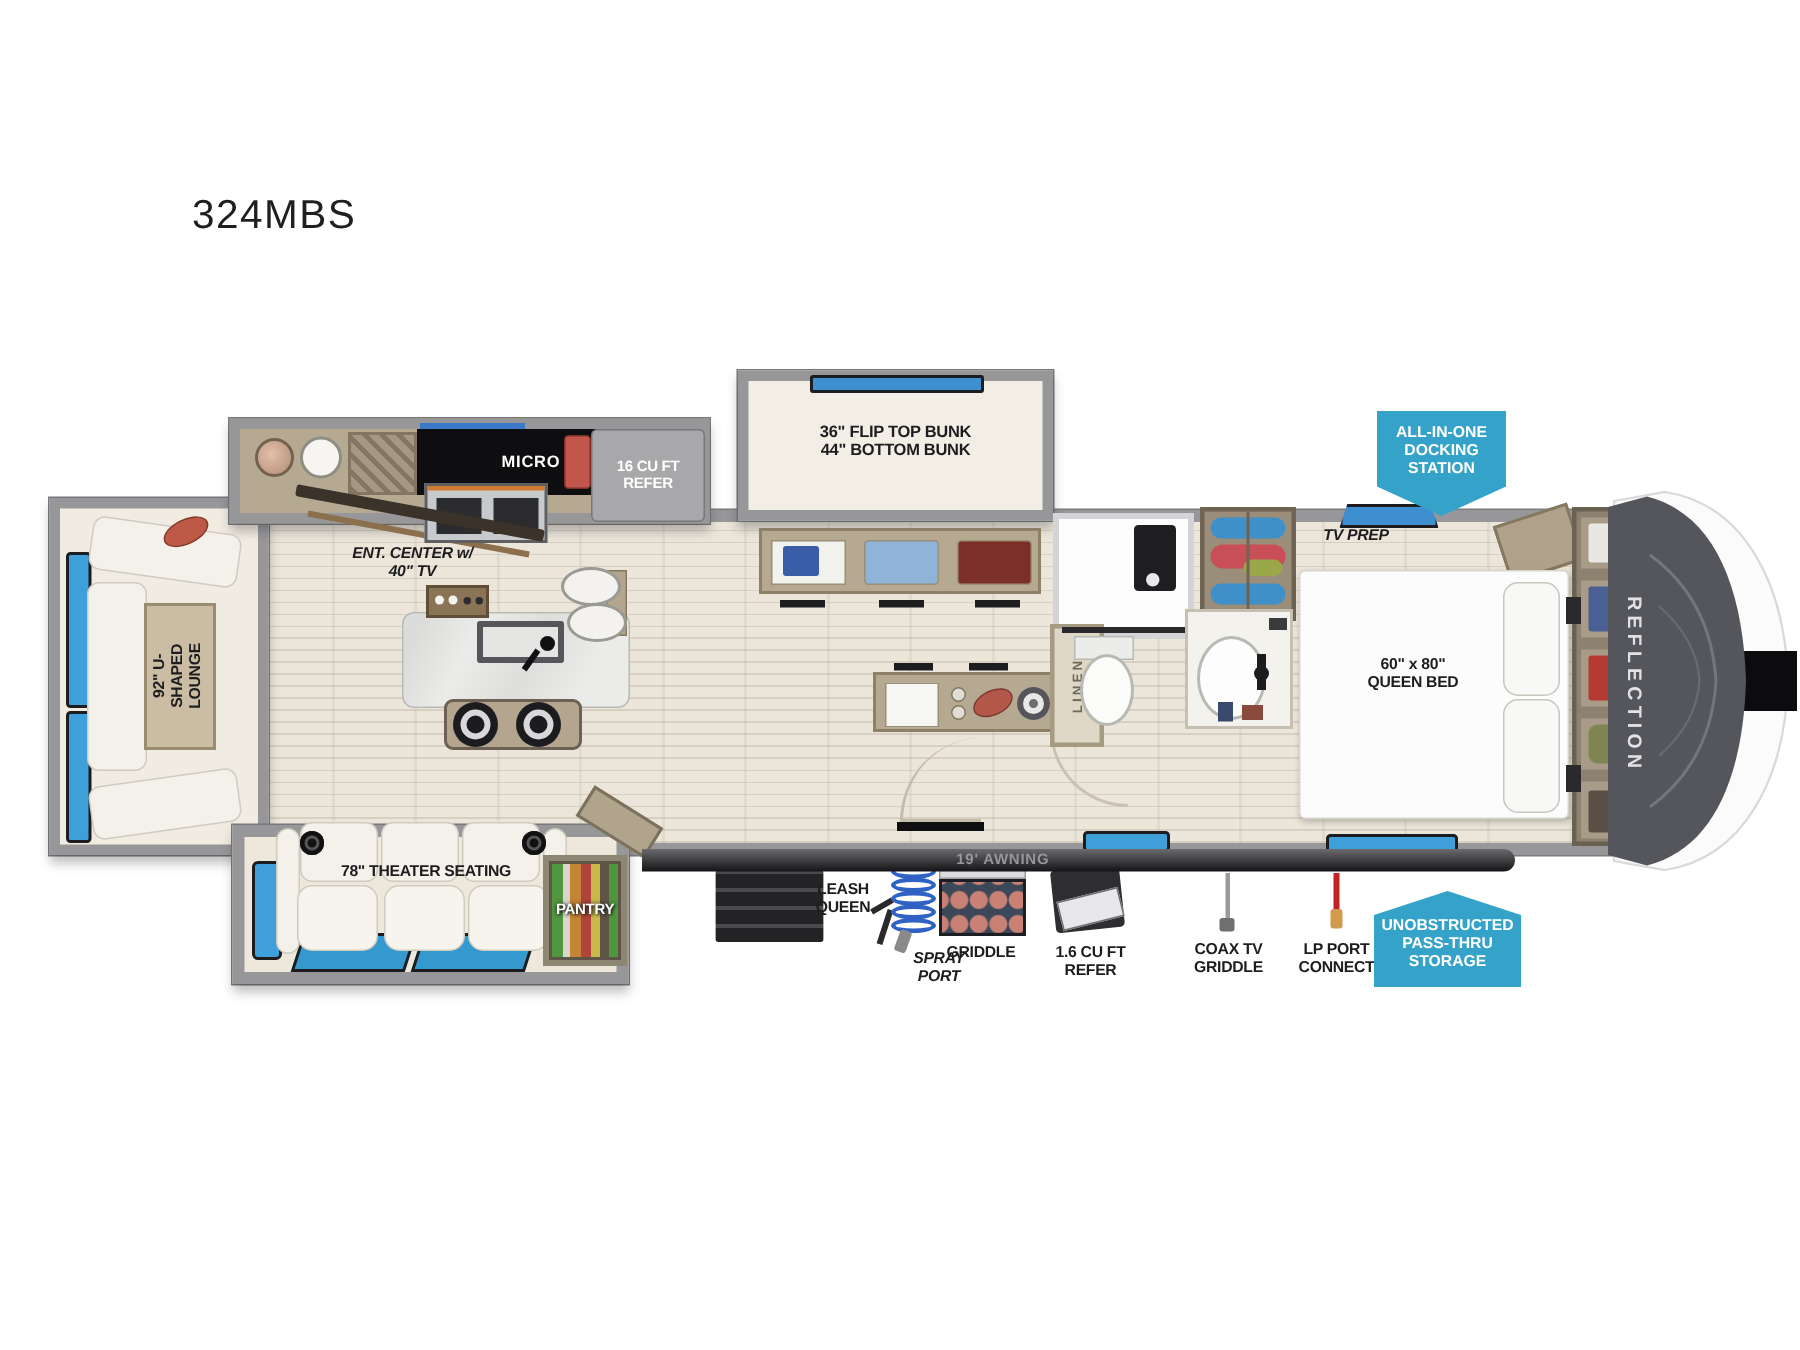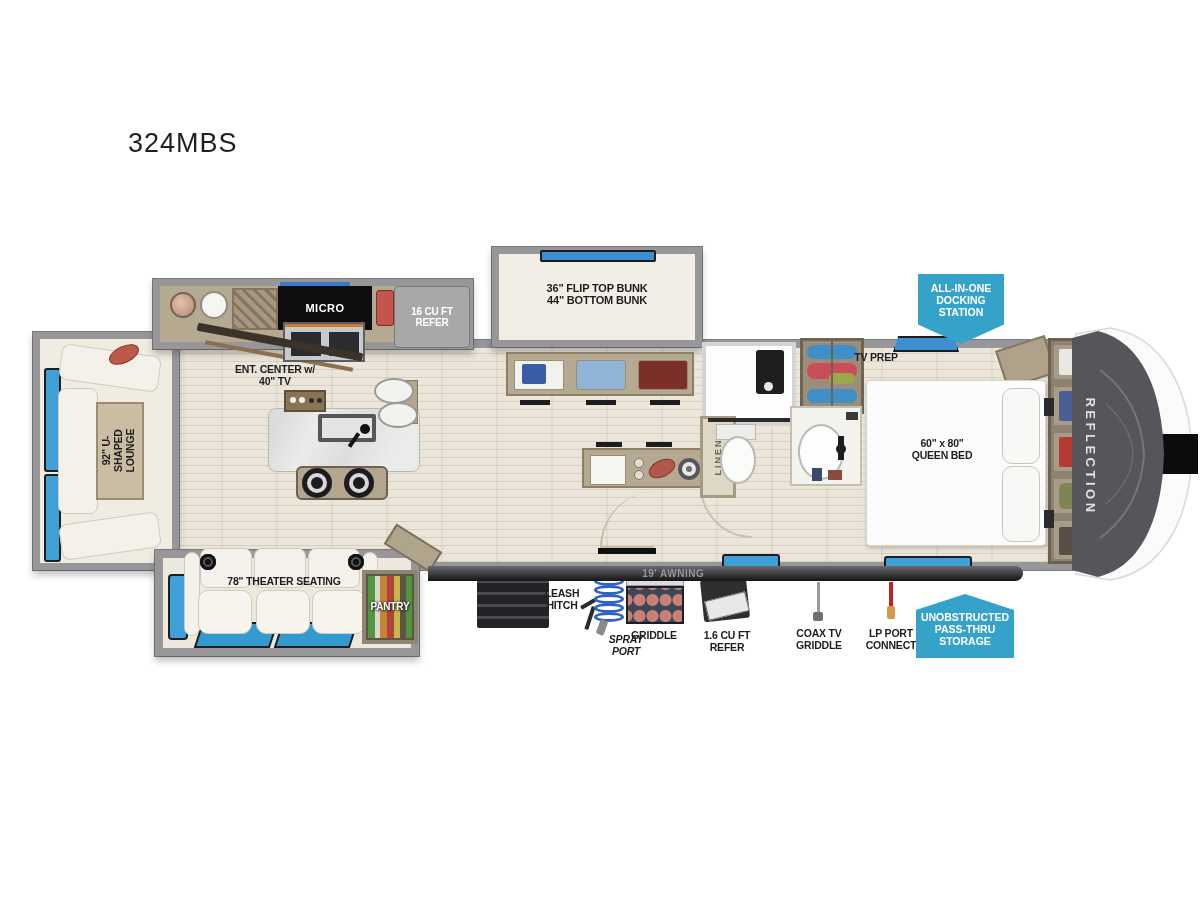--- a/index.html
+++ b/index.html
@@ -44,38 +44,38 @@
   <div class="abs flexc" style="left:84px;top:398px;width:70px;height:106px;z-index:4;">
     <span class="lbl vtext">92" U-SHAPED
 LOUNGE</span>
   </div>
 
   <div class="abs slide counter" style="left:153px;top:279px;width:320px;height:70px;z-index:2;"></div>
   <div class="abs" style="left:170px;top:292px;width:22px;height:22px;border-radius:50%;background:radial-gradient(circle at 40% 40%, #e4c1ac, #b08a73);border:2px solid #73624f;z-index:3;"></div>
   <div class="abs" style="left:200px;top:291px;width:24px;height:24px;border-radius:50%;background:#f6f5f1;border:2px solid #8d8d84;z-index:3;"></div>
   <div class="abs" style="left:232px;top:288px;width:46px;height:42px;background:#a59781;background-image:repeating-linear-gradient(45deg, rgba(70,58,40,.35) 0 3px, rgba(0,0,0,0) 3px 8px);border:2px solid #83755f;box-sizing:border-box;z-index:3;"></div>
   <div class="abs" style="left:280px;top:282px;width:70px;height:5px;background:#3a78c8;z-index:3;"></div>
-  <div class="abs flexc" style="left:278px;top:286px;width:94px;height:44px;background:#0e0e10;z-index:3;">
+  <div class="abs flexc" style="left:278px;top:286px;width:94px;height:44px;background:#0e0e10;z-index:3;padding-left:29px;">
     <span class="lbl lbl-white" style="font-size:11px;letter-spacing:.5px;">MICRO</span>
   </div>
   <div class="abs" style="left:376px;top:290px;width:16px;height:34px;background:#c2554c;border-radius:3px;border:1px solid #7e2f27;z-index:3;"></div>
   <div class="abs flexc" style="left:394px;top:286px;width:74px;height:60px;background:#a8a8ab;border:1px solid #77777a;border-radius:4px;z-index:3;">
     <span class="lbl lbl-white" style="font-size:10px;">16 CU FT
 REFER</span>
   </div>
 
   <div class="abs" style="left:283px;top:322px;width:82px;height:40px;background:#c7cacc;border:2px solid #5f5f62;box-sizing:border-box;z-index:3;">
     <div style="position:absolute;left:0;top:0;width:100%;height:3px;background:#cf7a2e;"></div>
     <div style="position:absolute;left:6px;top:8px;width:30px;height:24px;background:#2c2c2e;"></div>
     <div style="position:absolute;left:44px;top:8px;width:30px;height:24px;background:#2c2c2e;"></div>
   </div>
 
   <div class="abs" style="left:196px;top:338px;width:168px;height:8px;background:#3b332a;transform:rotate(10.5deg);border-radius:2px;z-index:3;"></div>
   <div class="abs" style="left:204px;top:354px;width:150px;height:4px;background:#8c6f4c;transform:rotate(10.5deg);z-index:2;"></div>
-  <div class="abs lbl" style="left:200px;top:364px;width:150px;z-index:4;">ENT. CENTER w/
+  <div class="abs lbl" style="left:200px;top:364px;width:150px;z-index:4;font-style:italic;">ENT. CENTER w/
 40" TV</div>
 
   <div class="abs" style="left:268px;top:408px;width:150px;height:62px;background:#ebebe9;background-image:linear-gradient(115deg, rgba(190,190,188,.35) 8%, rgba(0,0,0,0) 30%, rgba(190,190,188,.3) 55%, rgba(0,0,0,0) 80%);border:1px solid #b9b9b4;border-radius:8px;z-index:3;"></div>
   <div class="abs" style="left:318px;top:414px;width:58px;height:28px;background:#e4e4e2;border:4px solid #55555a;box-sizing:border-box;border-radius:2px;z-index:4;"></div>
   <div class="abs" style="left:360px;top:424px;width:10px;height:10px;border-radius:50%;background:#101012;z-index:5;"></div>
   <div class="abs" style="left:352px;top:432px;width:4px;height:16px;background:#101012;transform:rotate(35deg);z-index:5;"></div>
   <div class="abs" style="left:296px;top:466px;width:92px;height:34px;background:#b3a58e;border:2px solid #6c6152;border-radius:6px;box-sizing:border-box;z-index:3;"></div>
   <div class="abs" style="left:302px;top:468px;width:30px;height:30px;border-radius:50%;background:#1c1c1e;box-shadow:inset 0 0 0 5px #1c1c1e, inset 0 0 0 9px #d8d8da;z-index:4;"></div>
   <div class="abs" style="left:344px;top:468px;width:30px;height:30px;border-radius:50%;background:#1c1c1e;box-shadow:inset 0 0 0 5px #1c1c1e, inset 0 0 0 9px #d8d8da;z-index:4;"></div>
   <div class="abs" style="left:284px;top:390px;width:42px;height:22px;background:#8a7456;border:2px solid #5f4f38;box-sizing:border-box;z-index:3;">
@@ -136,21 +136,21 @@
   <div class="abs" style="left:790px;top:406px;width:72px;height:80px;background:#f4f2ec;border:2px solid #c6c0b2;box-sizing:border-box;z-index:3;"></div>
   <div class="abs" style="left:798px;top:424px;width:42px;height:52px;border-radius:50%;background:#fdfdfd;border:2px solid #b9b9b4;z-index:4;"></div>
   <div class="abs" style="left:838px;top:436px;width:6px;height:24px;background:#1d1d1f;z-index:5;"></div>
   <div class="abs" style="left:836px;top:444px;width:10px;height:10px;border-radius:50%;background:#1d1d1f;z-index:5;"></div>
   <div class="abs" style="left:846px;top:412px;width:12px;height:8px;background:#3a3a3c;z-index:4;"></div>
   <div class="abs" style="left:812px;top:468px;width:10px;height:13px;background:#3a4a6e;z-index:4;"></div>
   <div class="abs" style="left:828px;top:470px;width:14px;height:10px;background:#8a4a3e;z-index:4;"></div>
   <div class="abs" style="left:700px;top:486px;width:52px;height:52px;border-left:2px solid #c9c2b2;border-bottom:2px solid #c9c2b2;border-radius:0 0 0 100%;box-sizing:border-box;z-index:2;"></div>
 
   <div class="abs" style="left:893px;top:336px;width:62px;height:12px;background:#3d8fd0;border:2px solid #1d1d1f;clip-path:polygon(8% 0,92% 0,100% 100%,0 100%);z-index:3;"></div>
-  <div class="abs lbl" style="left:840px;top:352px;width:72px;z-index:4;">TV PREP</div>
+  <div class="abs lbl" style="left:868px;top:352px;width:72px;z-index:4;font-style:italic;">TV PREP</div>
   <div class="abs" style="left:1000px;top:342px;width:52px;height:40px;background:#b0a28a;border:2px solid #84785f;box-sizing:border-box;transform:rotate(-18deg);z-index:3;"></div>
   <div class="abs" style="left:866px;top:380px;width:178px;height:164px;background:#fcfcfd;border:1px solid #d8d5cd;border-radius:4px;box-shadow:1px 2px 4px rgba(90,85,75,.35);z-index:3;"></div>
   <div class="abs lbl" style="left:886px;top:438px;width:112px;z-index:4;">60" x 80"
 QUEEN BED</div>
   <div class="abs" style="left:1002px;top:388px;width:36px;height:74px;background:#f8f8f6;border:1px solid #c9c6be;border-radius:10px;z-index:4;"></div>
   <div class="abs" style="left:1002px;top:466px;width:36px;height:74px;background:#f8f8f6;border:1px solid #c9c6be;border-radius:10px;z-index:4;"></div>
   <div class="abs" style="left:1044px;top:398px;width:10px;height:18px;background:#2a2a2c;z-index:4;"></div>
   <div class="abs" style="left:1044px;top:510px;width:10px;height:18px;background:#2a2a2c;z-index:4;"></div>
 
   <div class="abs" style="left:1048px;top:338px;width:46px;height:226px;background:#8d8270;border:3px solid #6b6150;box-sizing:border-box;z-index:3;">
@@ -199,28 +199,28 @@
     <div style="position:absolute;inset:2px;background:repeating-linear-gradient(90deg,#4f9e3f 0 7px,#e8e4da 7px 12px,#d08a35 12px 19px,#b9423a 19px 26px,#d3c34a 26px 32px,#5f5546 32px 38px);opacity:.9;"></div>
     <span class="lbl lbl-white" style="position:relative;font-size:10px;text-shadow:1px 1px 2px #222,0 0 3px #222;z-index:2;">PANTRY</span>
   </div>
 
   <div class="abs" style="left:722px;top:554px;width:54px;height:10px;background:#3f9fd8;border:2px solid #1d1d1f;border-radius:3px;z-index:3;"></div>
   <div class="abs" style="left:884px;top:556px;width:84px;height:9px;background:#3f9fd8;border:2px solid #1d1d1f;border-radius:3px;z-index:3;"></div>
 
   <div class="abs" style="left:600px;top:492px;width:54px;height:56px;border-left:2px solid #c4bcab;border-bottom:2px solid #c4bcab;border-radius:100% 0 0 0 / 100% 0 0 0;box-sizing:border-box;z-index:2;"></div>
   <div class="abs" style="left:598px;top:548px;width:58px;height:6px;background:#0f0f11;z-index:3;"></div>
 
-  <div class="abs" style="left:428px;top:566px;width:582px;height:15px;background:linear-gradient(180deg,#6a6a6e,#141416);border-radius:0 8px 8px 0;z-index:4;padding-left:13px;">
+  <div class="abs" style="left:428px;top:566px;width:582px;height:15px;background:linear-gradient(180deg,#6a6a6e,#141416);border-radius:0 8px 8px 0;z-index:4;">
     <span class="lbl" style="position:absolute;left:36%;top:2px;color:#97979a;font-size:10px;letter-spacing:.5px;">19' AWNING</span>
   </div>
 
   <div class="abs" style="left:477px;top:580px;width:72px;height:48px;background:#232325;background-image:repeating-linear-gradient(180deg,#4a4a4e 0 3px,#232325 3px 12px);border-radius:2px;z-index:3;"></div>
 
   <div class="abs lbl" style="left:538px;top:588px;width:48px;z-index:4;">LEASH
-HITCH</div>
+QUEEN</div>
   <div class="abs" style="left:588px;top:606px;width:4px;height:24px;background:#2a2a2c;transform:rotate(18deg);z-index:3;"></div>
   <div class="abs" style="left:580px;top:602px;width:16px;height:4px;background:#2a2a2c;transform:rotate(-30deg);z-index:3;"></div>
 
   <div class="abs" style="left:594px;top:576px;width:30px;height:10px;border:3px solid #2f62c4;border-radius:50%;box-sizing:border-box;z-index:3;"></div>
   <div class="abs" style="left:594px;top:585px;width:30px;height:10px;border:3px solid #2f62c4;border-radius:50%;box-sizing:border-box;z-index:3;"></div>
   <div class="abs" style="left:594px;top:594px;width:30px;height:10px;border:3px solid #2f62c4;border-radius:50%;box-sizing:border-box;z-index:3;"></div>
   <div class="abs" style="left:594px;top:603px;width:30px;height:10px;border:3px solid #2f62c4;border-radius:50%;box-sizing:border-box;z-index:3;"></div>
   <div class="abs" style="left:594px;top:612px;width:30px;height:10px;border:3px solid #2f62c4;border-radius:50%;box-sizing:border-box;z-index:3;"></div>
   <div class="abs" style="left:598px;top:620px;width:8px;height:15px;background:#8a8a8c;transform:rotate(20deg);border-radius:2px;z-index:3;"></div>
   <div class="abs lbl" style="left:590px;top:634px;width:72px;z-index:4;font-style:italic;">SPRAY

